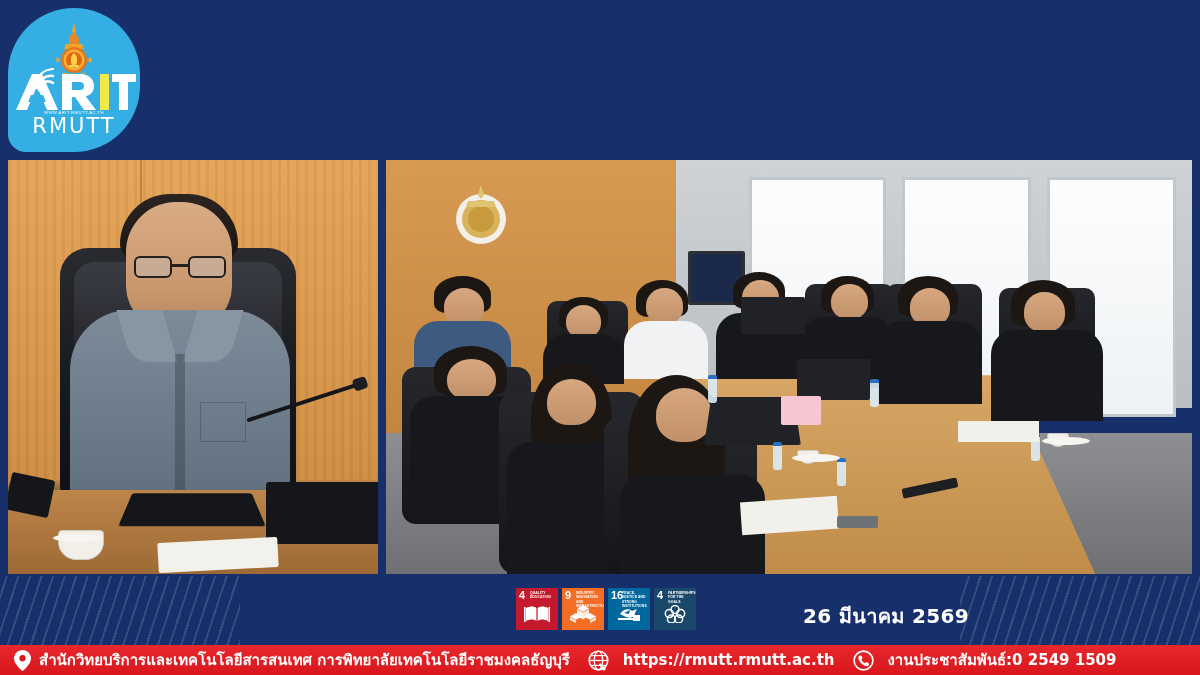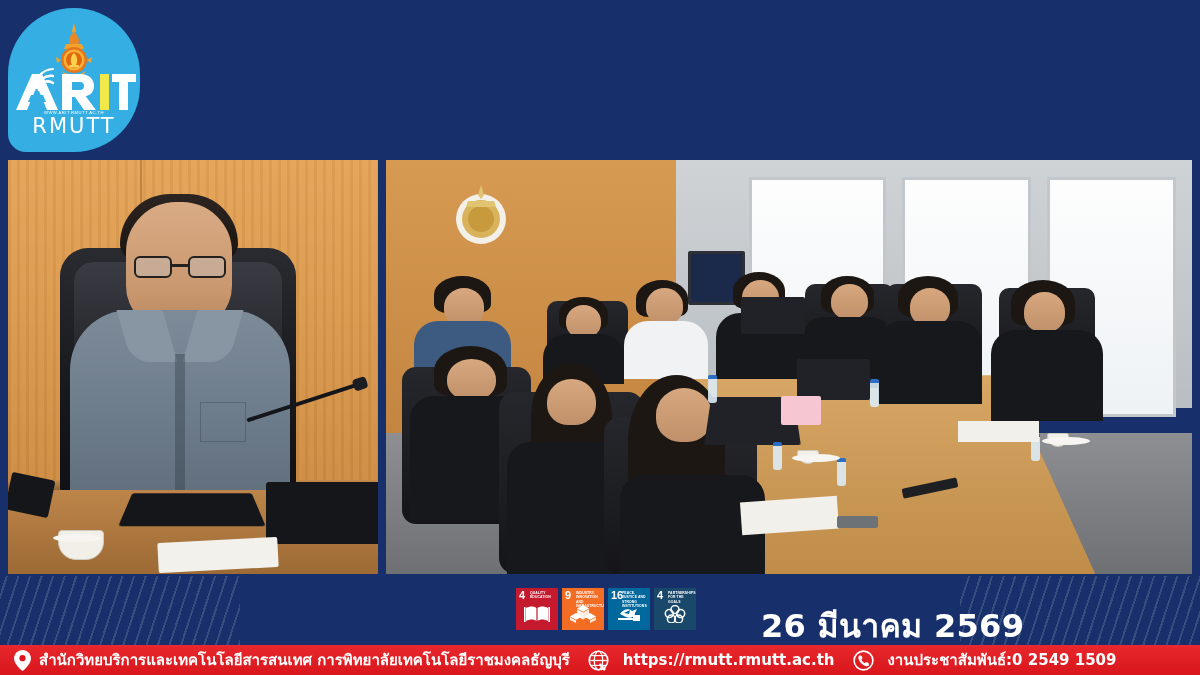--- a/index.html
+++ b/index.html
@@ -207,22 +207,22 @@
     font-family:"Liberation Sans",sans-serif;
   }
   .sdg .lab {
     position:absolute; left:14px; top:3px; right:2px;
     font-size:3.4px; line-height:4.4px; font-weight:bold; letter-spacing:.1px;
     font-family:"Liberation Sans",sans-serif; text-transform:uppercase;
   }
   .sdg .glyph { position:absolute; left:0; right:0; bottom:3px; text-align:center; }
 
   .date-text {
-    position:absolute; left:761px; top:600px; width:200px;
-    color:#ffffff; font-weight:bold; font-size:32px; text-align:center;
+    position:absolute; left:786px; top:600px; width:200px;
+    color:#ffffff; font-weight:bold; font-size:20px; text-align:center;
     font-family:"DejaVu Sans","Liberation Sans",sans-serif;
     letter-spacing:.3px; white-space:nowrap;
   }
 
   
   .footer {
     position:absolute; left:0; top:645px; width:1200px; height:30px;
     background:linear-gradient(180deg,#e8282d 0%,#d8161c 100%);
     display:flex; align-items:center; padding-left:14px; gap:8px;
     overflow:hidden;

